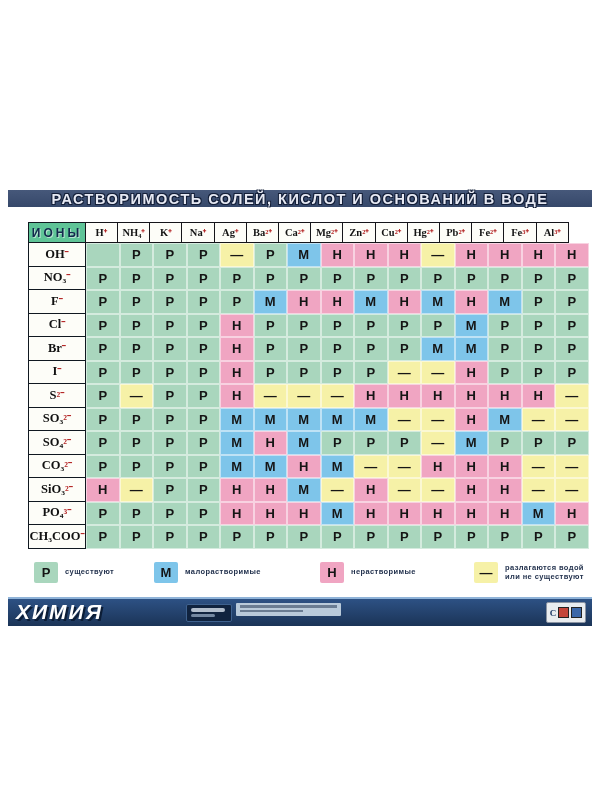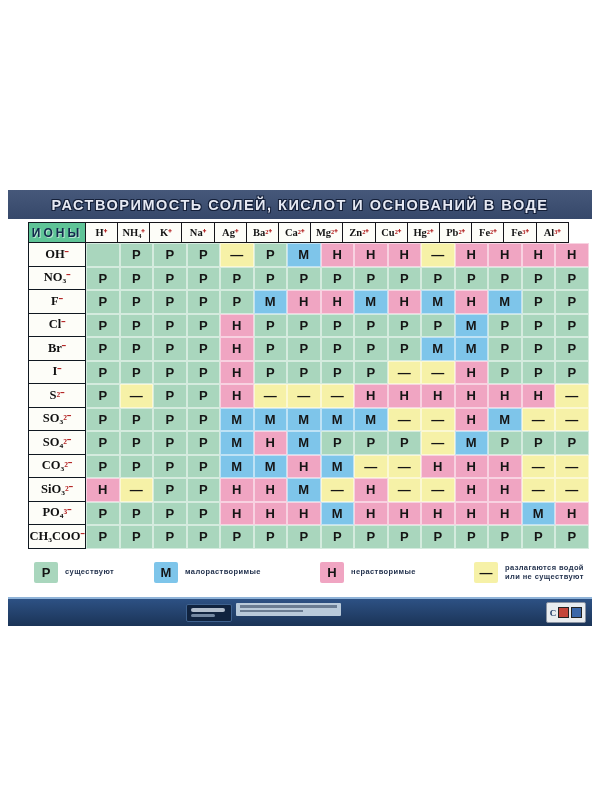--- a/index.html
+++ b/index.html
@@ -4,21 +4,21 @@
 <style>
   html,body{margin:0;padding:0;}
   body{
     width:600px;height:800px;background:#ffffff;overflow:hidden;
     font-family:"Liberation Sans", sans-serif;position:relative;
   }
   .poster{position:absolute;left:8px;top:190px;width:584px;height:434px;background:#ffffff;}
 
   
   .title-bar{
-    position:absolute;left:0;top:0;width:584px;height:29px;
+    position:absolute;left:0;top:0;width:584px;height:17px;
     background:linear-gradient(#46587a,#36486a);
     display:flex;align-items:center;justify-content:center;
   }
   .title-bar span{
     color:#e6e9f3;font-weight:bold;font-size:14.5px;letter-spacing:1.5px;
     text-shadow:1px 1px 0 #141f38,-1px -1px 0 #141f38,1px -1px 0 #141f38,-1px 1px 0 #141f38;
     white-space:nowrap;
   }
 
   
@@ -369,20 +369,21 @@
         <span class="swatch" style="background: rgb(240, 165, 194);">Н</span>
         <span class="legend-label">нерастворимые</span>
       </div>
       <div class="legend-item" style="left: 466px; top: 6px;">
         <span class="swatch" style="background: rgb(246, 241, 167);">—</span>
         <span class="legend-label">разлагаются водой<br>или не существуют</span>
       </div>
     </div>
 
   <div class="footer-bar">
+    <span class="brand">ХИМИЯ</span>
     <span class="pub-logo"></span>
     <span class="info-strip">
         <i></i>
         <i></i>
       </span>
     <span class="badge">
       <b>С</b>
       <i class="r"></i>
       <i></i>
     </span>

